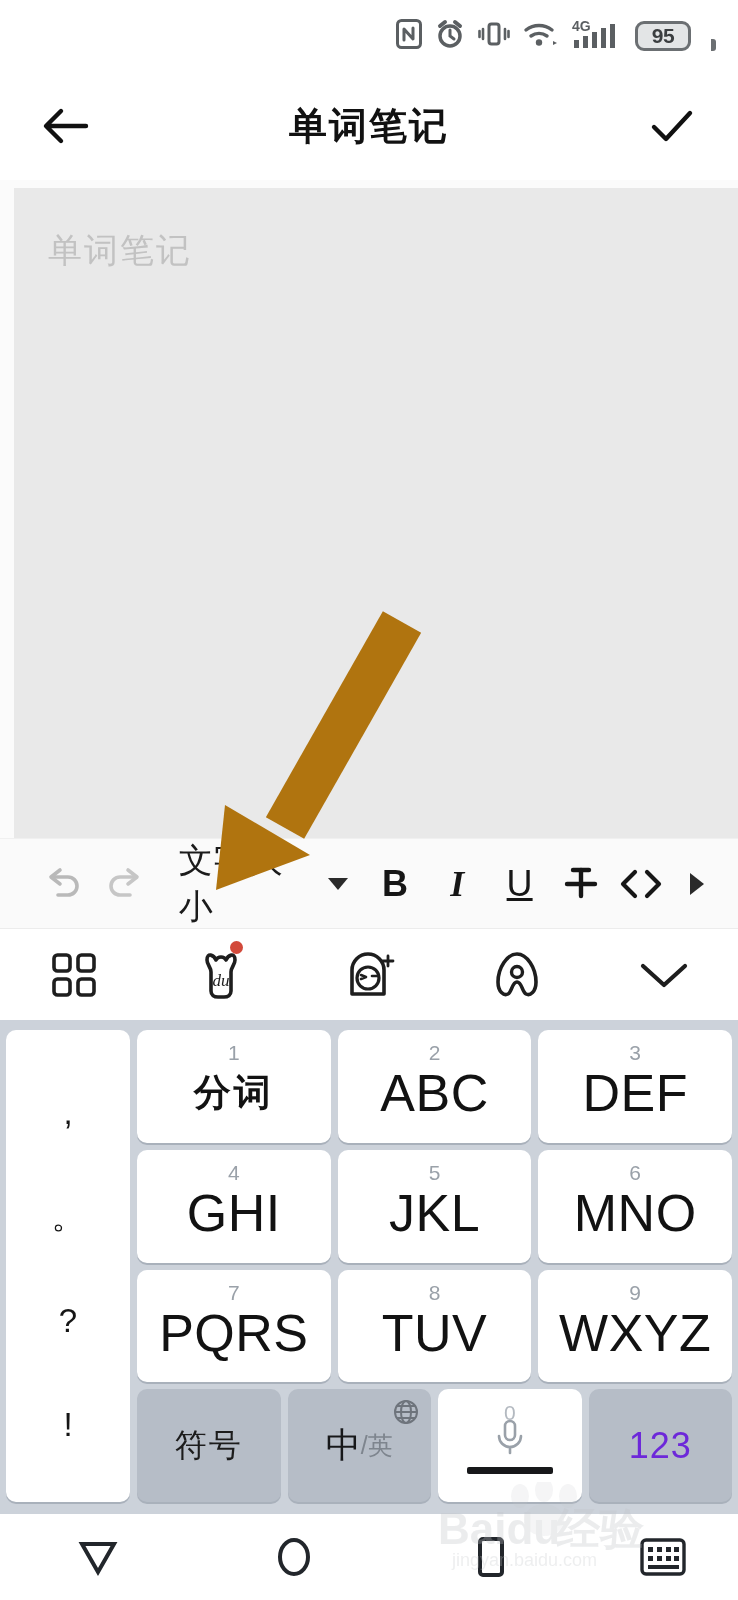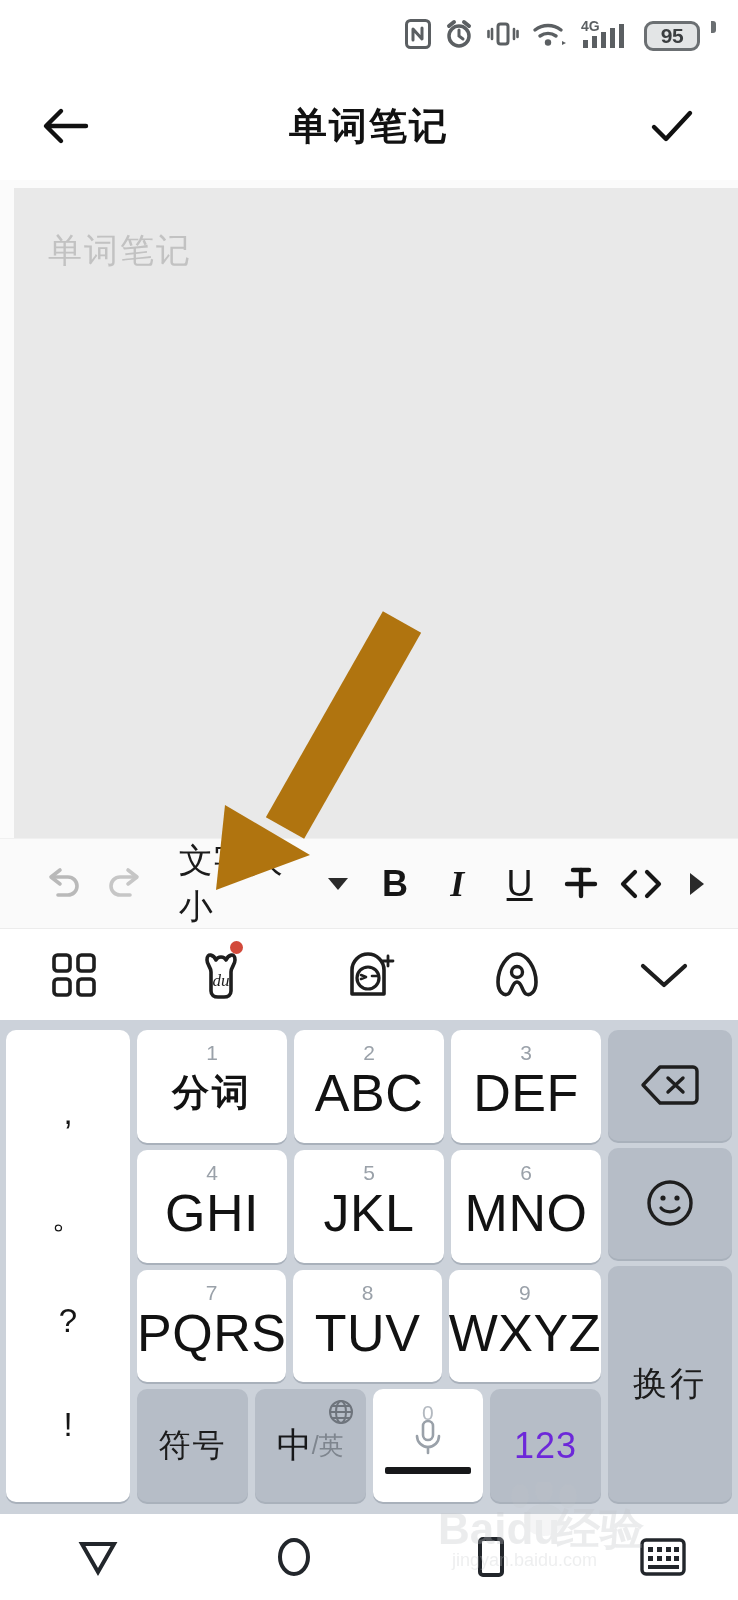--- a/index.html
+++ b/index.html
@@ -25,22 +25,22 @@
     justify-content: flex-end;
     padding: 0 22px 0 12px;
     gap: 13px;
     background: #ffffff;
     flex: 0 0 auto;
   }
   .sb-icon { display: block; }
 
   .battery {
     display: flex;
-    align-items: flex-start;
-    gap: 11px;
+    align-items: flex-end;
+    gap: 20px;
   }
   .battery-body {
     position: relative;
     width: 56px; height: 30px;
     border: 3px solid #6b6f72;
     border-radius: 9px;
     background: #e3e5e6;
     display: flex;
     align-items: center;
     justify-content: center;
@@ -539,39 +539,20 @@
           </svg>
           <span class="space-bar-line"></span>
         </div>
         <div class="key key-gray bk">
           <span class="num123">123</span>
         </div>
       </div>
 
     </div>
 
-    <div class="kb-col-right">
-      <div class="key key-gray" style="flex:1">
-        <svg width="62" height="48" viewBox="0 0 62 48">
-          <path d="M21 6 H54 a4 4 0 0 1 4 4 V38 a4 4 0 0 1 -4 4 H21 L4 24 Z" fill="none" stroke="#1e1e1e" stroke-width="3.4" stroke-linejoin="round"></path>
-          <path d="M29 17 L44 31 M44 17 L29 31" stroke="#1e1e1e" stroke-width="3.4" stroke-linecap="round"></path>
-        </svg>
-      </div>
-      <div class="key key-gray" style="flex:1">
-        <svg width="52" height="52" viewBox="0 0 52 52">
-          <circle cx="26" cy="26" r="21" fill="none" stroke="#1e1e1e" stroke-width="3.4"></circle>
-          <circle cx="19" cy="21" r="2.6" fill="#1e1e1e"></circle>
-          <circle cx="33" cy="21" r="2.6" fill="#1e1e1e"></circle>
-          <path d="M17 31 a11 9 0 0 0 18 0" fill="none" stroke="#1e1e1e" stroke-width="3.2" stroke-linecap="round"></path>
-        </svg>
-      </div>
-      <div class="key key-gray enter-key" style="flex:2.13">
-        <span class="enter-label">换行</span>
-      </div>
-    </div>
 
   </div>
 
   <div class="nav-bar">
     <div class="nav-btn">
       <svg width="52" height="46" viewBox="0 0 52 46">
         <path d="M10 10 H42 L26 38 Z" fill="none" stroke="#22262b" stroke-width="4"></path>
       </svg>
     </div>
     <div class="nav-btn">

